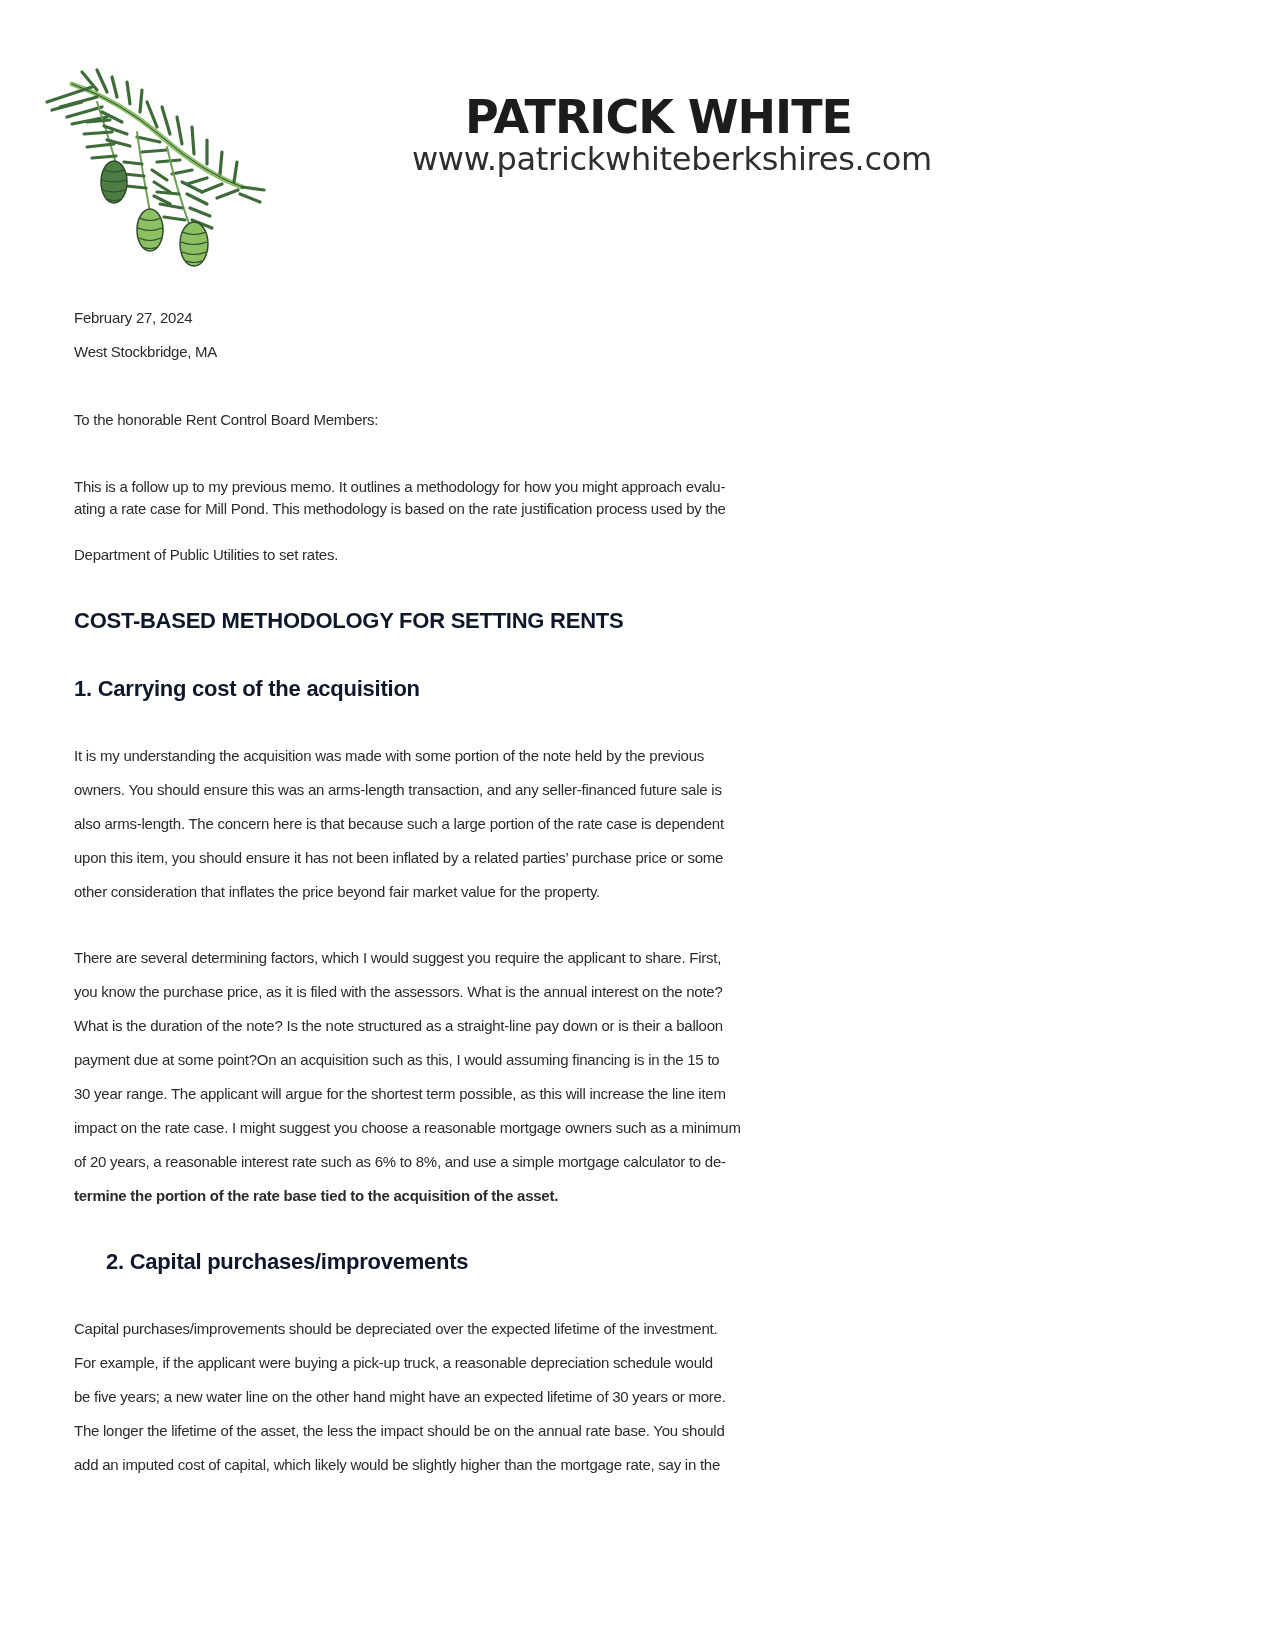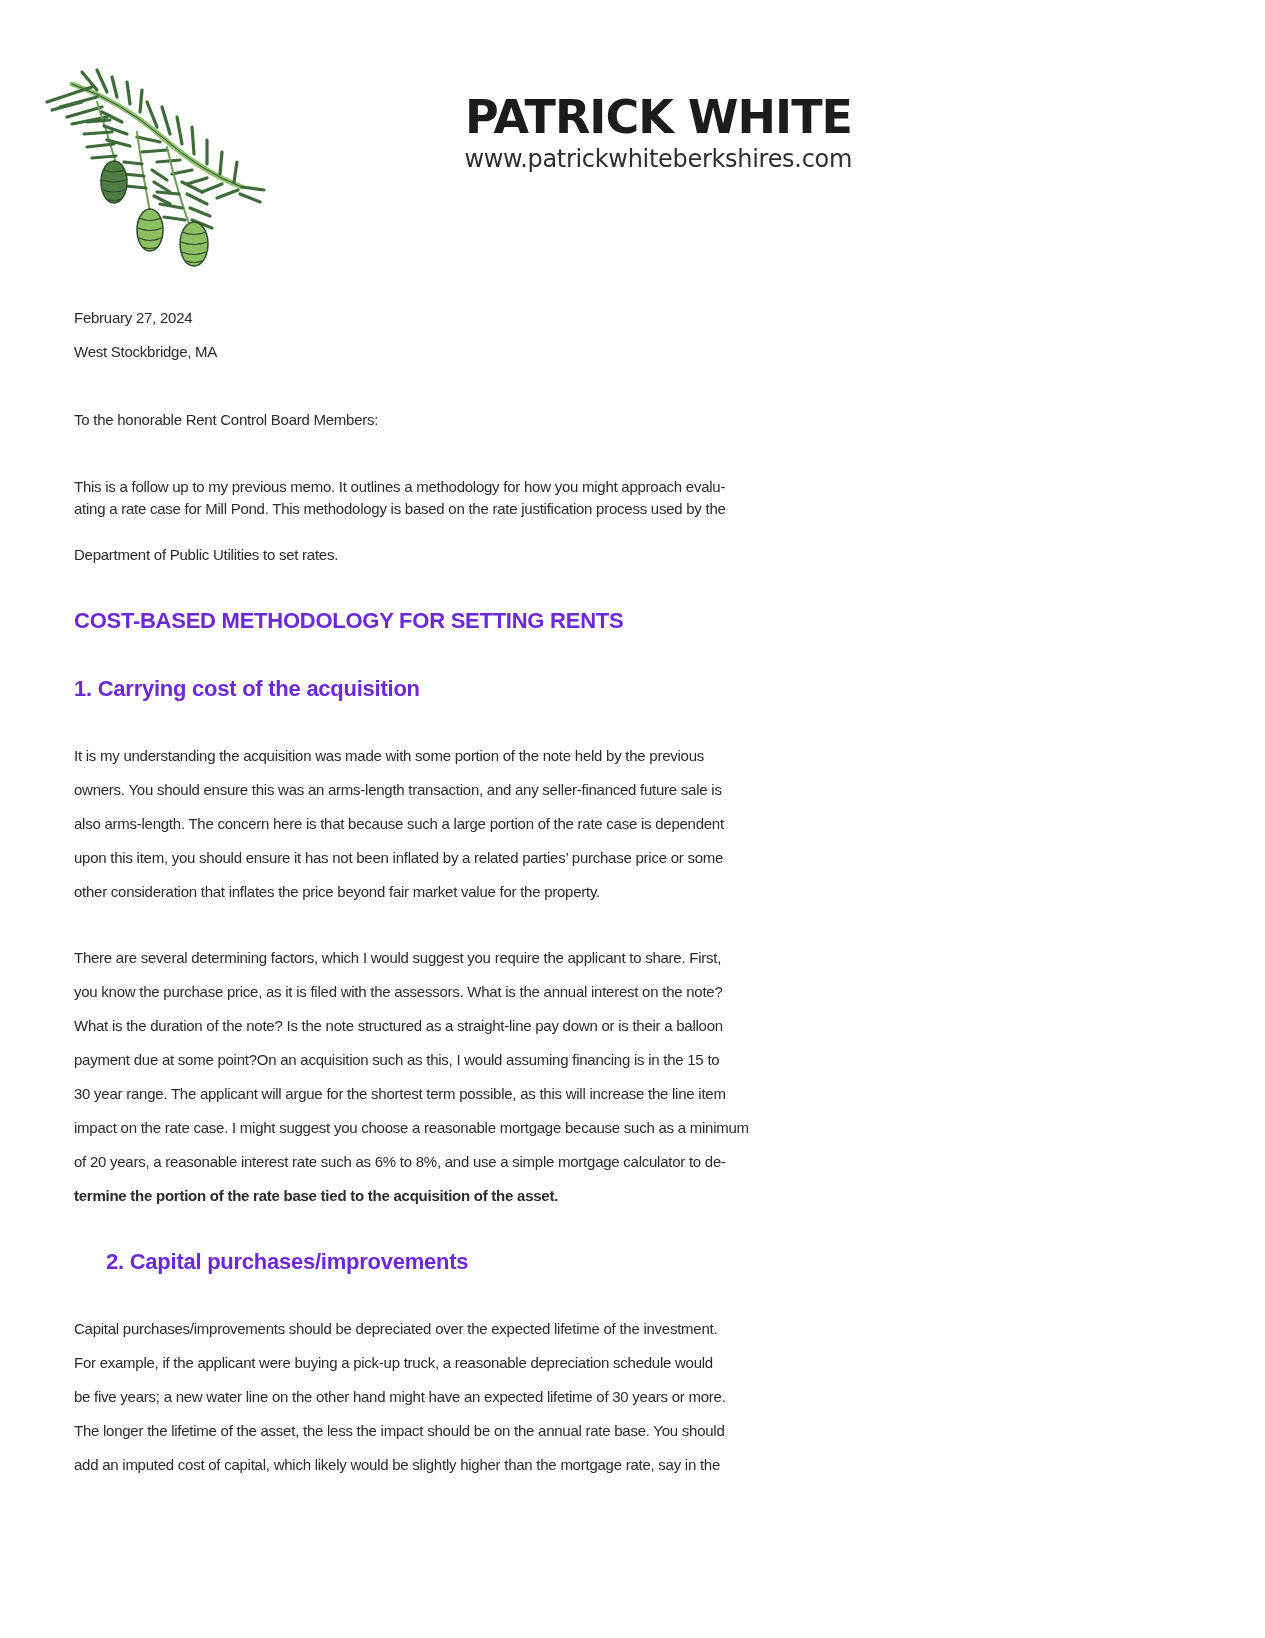--- a/index.html
+++ b/index.html
@@ -32,21 +32,21 @@
       font-family: "DejaVu Sans", sans-serif;
       font-weight: bold;
       font-size: 46px;
       letter-spacing: -1px;
       color: #1c1c1c;
       line-height: 54px;
       margin: 0;
     }
     .website {
       font-family: "DejaVu Sans", sans-serif;
-      font-size: 24px;
+      font-size: 32px;
       color: #2e2e2e;
       line-height: 30px;
       margin-top: 0px;
       letter-spacing: -0.3px;
     }
     .doc {
       position: absolute;
       left: 74px;
       top: 0;
       width: 1120px;
@@ -55,21 +55,21 @@
       position: absolute;
       left: 0;
       white-space: nowrap;
       font-size: 15px;
       line-height: 34px;
       color: #2b2b2b;
       letter-spacing: -0.25px;
     }
     .bold {
       font-weight: bold;
-      color: #6d28d9;
+      color: #0f172a;
     }
   </style>
 </head>
 <body>
 
 <div class="logo">
   <svg width="230" height="215" viewBox="0 0 230 215" xmlns="http://www.w3.org/2000/svg">
     <g stroke="#3f6b3b" stroke-width="3.2" stroke-linecap="round" fill="none">
 
       <path d="M30 22 Q80 40 120 75 Q160 110 200 125" stroke="#8cbf6a" stroke-width="5"></path>
@@ -132,21 +132,21 @@
   <div class="line" style="top:773px;">owners. You should ensure this was an arms-length transaction, and any seller-financed future sale is</div>
   <div class="line" style="top:807px;">also arms-length. The concern here is that because such a large portion of the rate case is dependent</div>
   <div class="line" style="top:841px;">upon this item, you should ensure it has not been inflated by a related parties’ purchase price or some</div>
   <div class="line" style="top:875px;">other consideration that inflates the price beyond fair market value for the property.</div>
 
   <div class="line" style="top:941px;">There are several determining factors, which I would suggest you require the applicant to share. First,</div>
   <div class="line" style="top:975px;">you know the purchase price, as it is filed with the assessors. What is the annual interest on the note?</div>
   <div class="line" style="top:1009px;">What is the duration of the note? Is the note structured as a straight-line pay down or is their a balloon</div>
   <div class="line" style="top:1043px;">payment due at some point?On an acquisition such as this, I would assuming financing is in the 15 to</div>
   <div class="line" style="top:1077px;">30 year range. The applicant will argue for the shortest term possible, as this will increase the line item</div>
-  <div class="line" style="top:1111px;">impact on the rate case. I might suggest you choose a reasonable mortgage because such as a minimum</div>
+  <div class="line" style="top:1111px;">impact on the rate case. I might suggest you choose a reasonable mortgage owners such as a minimum</div>
   <div class="line" style="top:1145px;text-align:right;">of 20 years, a reasonable interest rate such as 6% to 8%, and use a simple mortgage calculator to de-</div>
   <div class="line" style="top:1179px;font-weight:bold;">termine the portion of the rate base tied to the acquisition of the asset.</div>
 
   <div class="line bold" style="top:1245px; font-size:22px;margin-left:32px;">2. Capital purchases/improvements</div>
 
   <div class="line" style="top:1312px;">Capital purchases/improvements should be depreciated over the expected lifetime of the investment.</div>
   <div class="line" style="top:1346px;">For example, if the applicant were buying a pick-up truck, a reasonable depreciation schedule would</div>
   <div class="line" style="top:1380px;">be five years; a new water line on the other hand might have an expected lifetime of 30 years or more.</div>
   <div class="line" style="top:1414px;">The longer the lifetime of the asset, the less the impact should be on the annual rate base. You should</div>
   <div class="line" style="top:1448px;">add an imputed cost of capital, which likely would be slightly higher than the mortgage rate, say in the</div>

